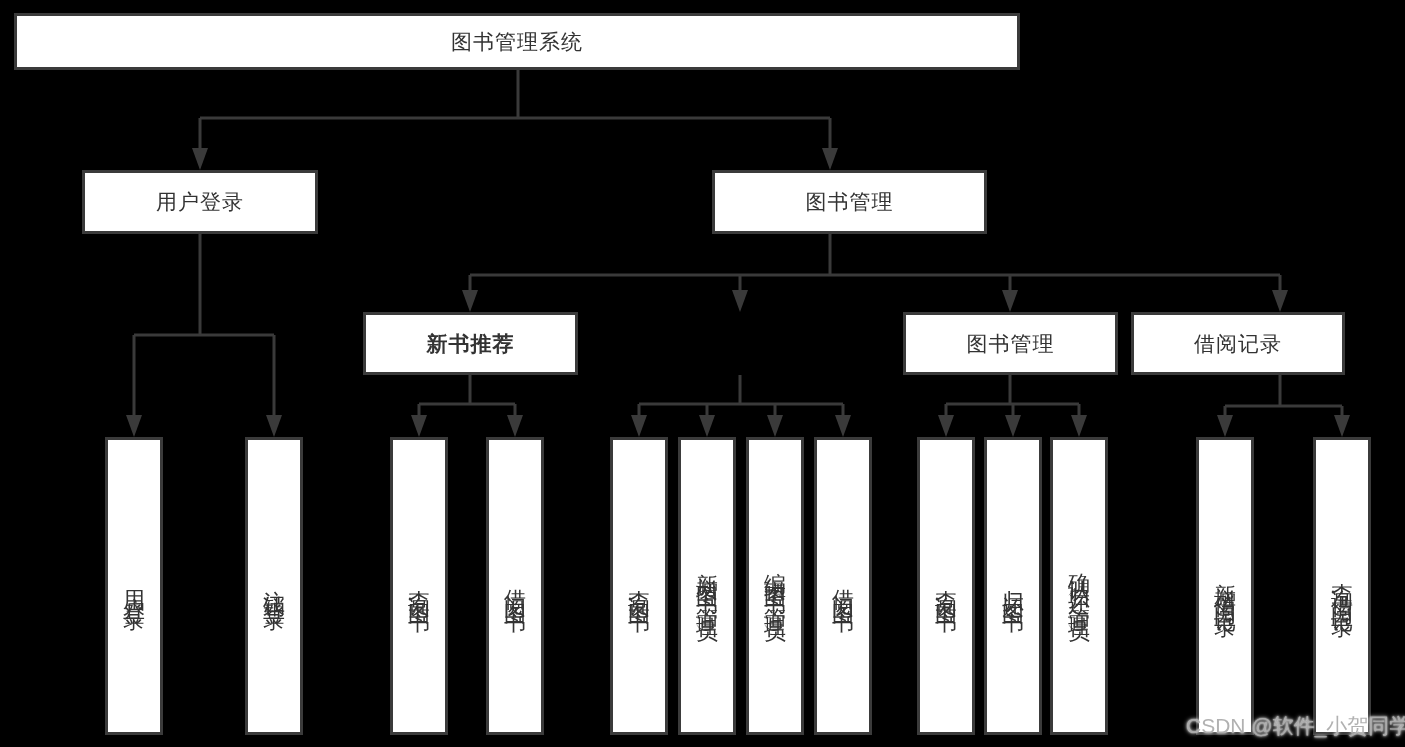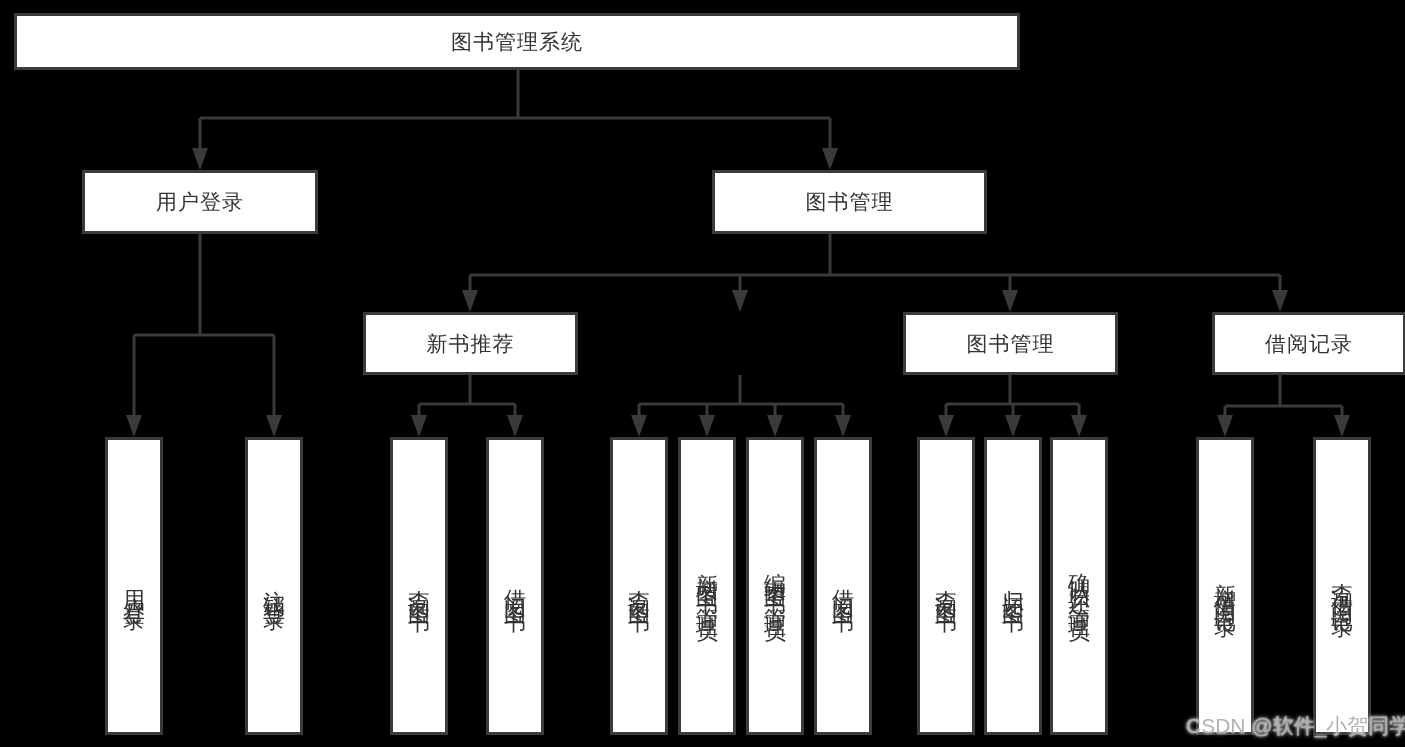--- a/index.html
+++ b/index.html
@@ -88,23 +88,23 @@
       <polygon points="1217,415 1233,415 1225,437"></polygon>
       <polygon points="1334,415 1350,415 1342,437"></polygon>
     </g>
   </svg>
 
   <div class="node h" style="left:14px; top:13px; width:1006px; height:57px;">图书管理系统</div>
 
   <div class="node h" style="left:82px; top:170px; width:236px; height:64px;">用户登录</div>
   <div class="node h" style="left:712px; top:170px; width:275px; height:64px;">图书管理</div>
 
-  <div class="node h" style="left:363px; top:312px; width:215px; height:63px;">新书推荐</div>
+  <div class="node h" style="left:363px; top:312px; width:215px; height:63px;font-weight:bold;">新书推荐</div>
   <div class="node h" style="left:903px; top:312px; width:215px; height:63px;">图书管理</div>
-  <div class="node h" style="left:1212px; top:312px; width:194px; height:63px;">借阅记录</div>
+  <div class="node h" style="left:1131px; top:312px; width:214px; height:63px;">借阅记录</div>
 
   <div class="node v" style="left:105px; top:437px; width:58px; height:298px;">
     <span class="vtext">用户登录</span>
   </div>
   <div class="node v" style="left:245px; top:437px; width:58px; height:298px;">
     <span class="vtext">注销登录</span>
   </div>
 
   <div class="node v" style="left:390px; top:437px; width:58px; height:298px;">
     <span class="vtext">查询图书</span>

